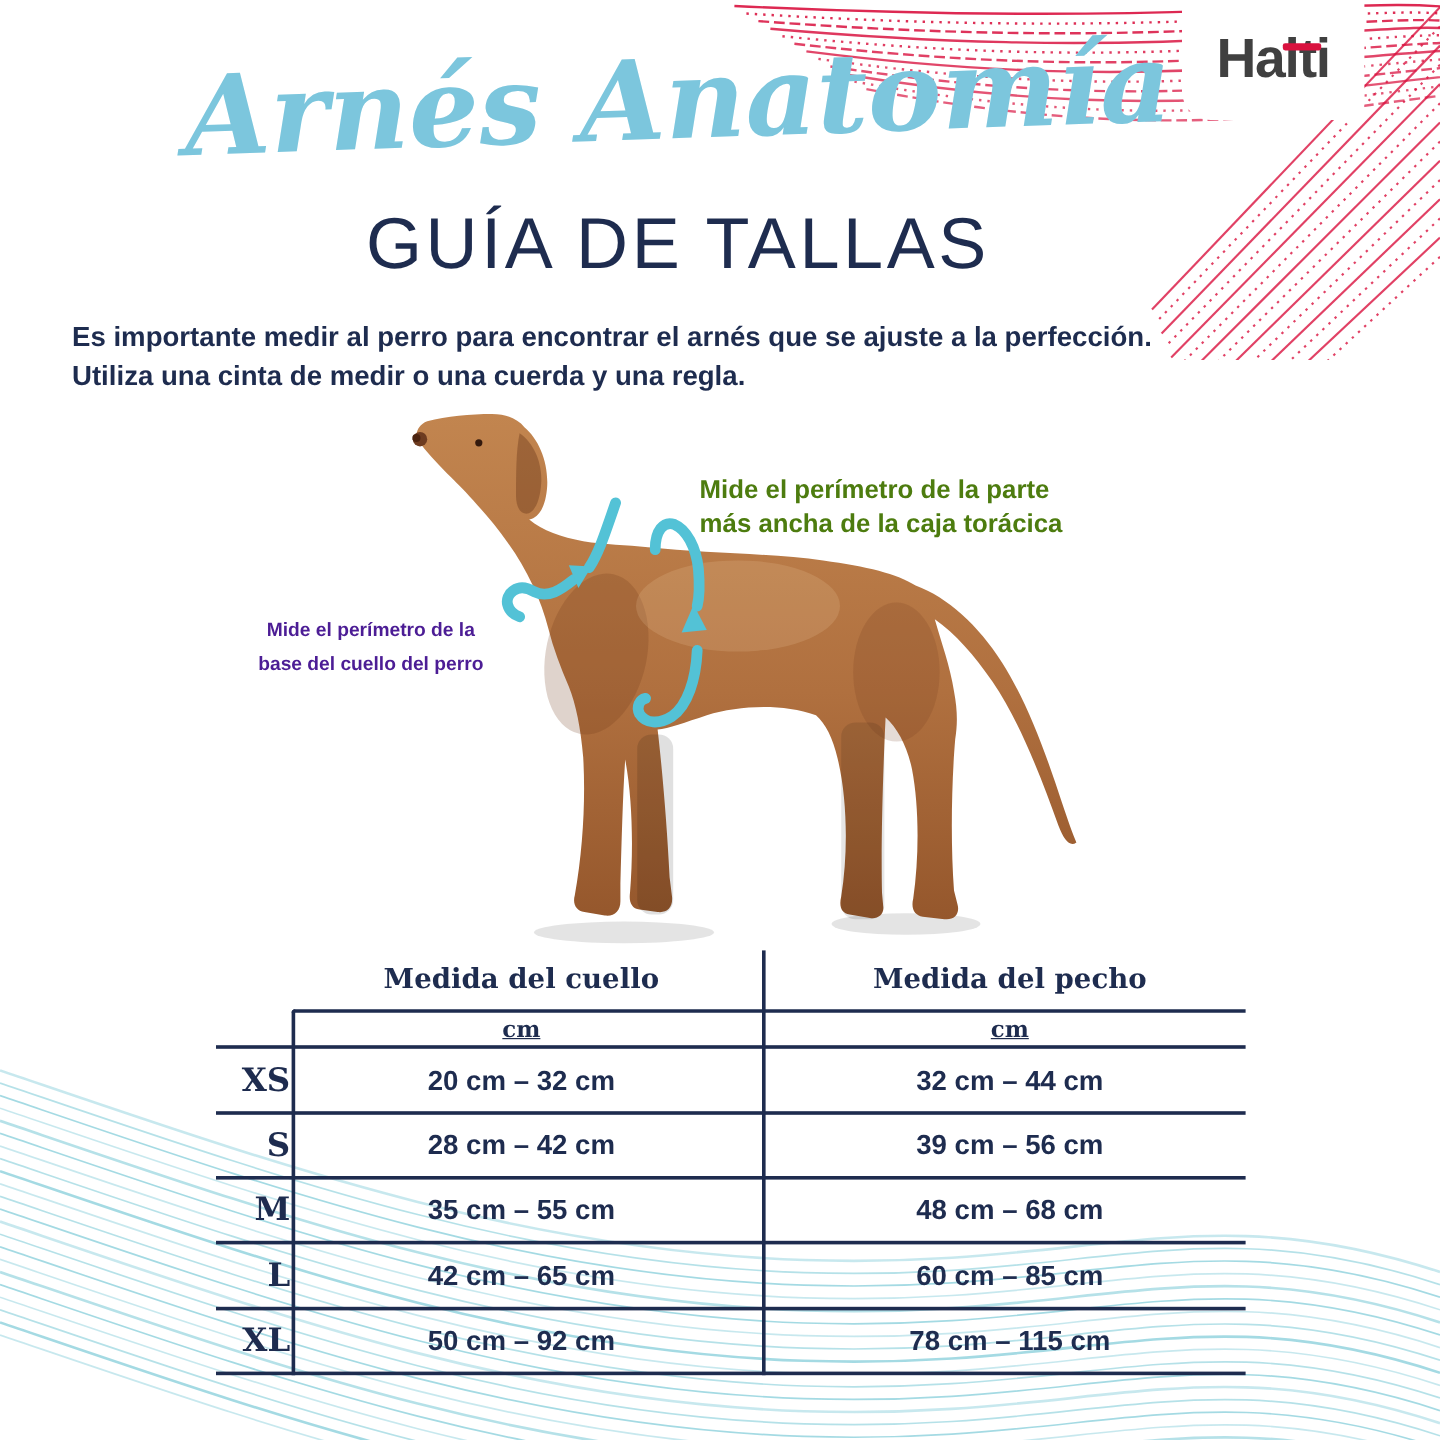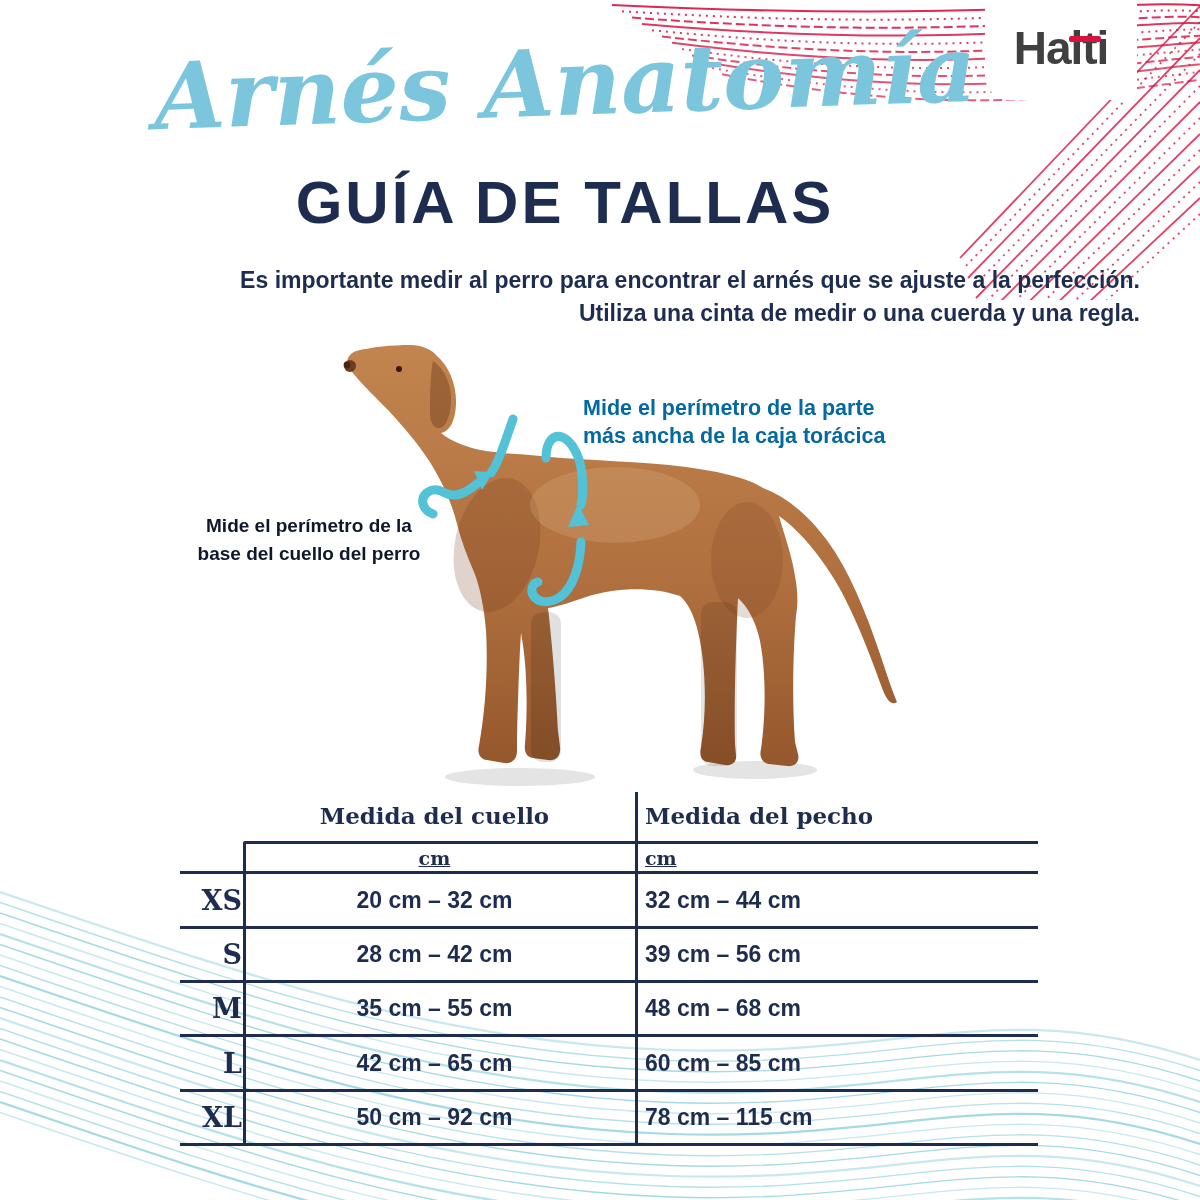--- a/index.html
+++ b/index.html
@@ -15,39 +15,39 @@
   .logo-box{position:absolute;left:985px;top:0;width:152px;height:100px;background:#ffffff;
             border-radius:0 0 10px 24px;z-index:2;display:flex;align-items:center;justify-content:center;}
   .logo-text{font-weight:bold;font-size:46px;letter-spacing:-1px;color:#404040;position:relative;top:-2px;}
   .logo-bar{position:absolute;left:84px;top:36px;width:32px;height:6px;background:#d9123f;border-radius:2px;}
 
   
   .script-title{position:absolute;left:150px;top:28px;width:830px;text-align:center;z-index:1;
     font-family:"DejaVu Serif",cursive;font-style:italic;font-weight:bold;font-size:92px;line-height:1.2;
     color:#7cc6dd;transform:rotate(-2deg);}
   .main-title{position:absolute;left:150px;top:168px;width:830px;text-align:center;z-index:1;
-    font-size:60px;font-weight:bold;letter-spacing:3px;color:#1e2c4f;}
-  .intro{position:absolute;left:60px;top:264px;width:1080px;text-align:right;z-index:1;
+    font-size:60px;font-weight:normal;letter-spacing:3px;color:#1e2c4f;}
+  .intro{position:absolute;left:60px;top:264px;width:1080px;text-align:left;z-index:1;
     font-size:23px;font-weight:bold;line-height:33px;color:#1e2c4f;}
 
   
   .chest-label{position:absolute;left:583px;top:394px;z-index:2;font-size:21.5px;font-weight:600;
-    line-height:28px;color:#0369a1;}
+    line-height:28px;color:#4d7c0f;}
   .neck-label{position:absolute;left:178px;top:512px;width:262px;text-align:center;z-index:2;
-    font-size:19px;font-weight:600;line-height:28px;color:#0f172a;}
+    font-size:16px;font-weight:600;line-height:28px;color:#4c1d95;}
 
   #dog-svg{position:absolute;left:320px;top:330px;z-index:1;}
 
   
   .size-table{position:absolute;left:180px;top:792px;width:858px;height:356px;z-index:1;}
   .tline{position:absolute;background:#1e2c4f;}
   .trow{position:absolute;left:0;width:858px;display:flex;align-items:center;}
   .c-spacer{width:63px;}
   .c-neck{width:392px;text-align:center;}
-  .c-chest{width:400px;margin-left:18px;text-align:left;}
+  .c-chest{width:400px;margin-left:18px;text-align:center;}
   .c-size{width:63px;text-align:right;font-family:"DejaVu Serif",serif;font-weight:bold;font-size:27px;}
   .th{font-family:"DejaVu Serif",serif;font-weight:bold;font-size:23px;}
   .unit{font-family:"DejaVu Serif",serif;font-weight:bold;font-size:19px;text-decoration:underline;}
   .val{font-size:23px;font-weight:600;}
 </style>
 </head>
 <body>
 
 <div class="canvas">
 

